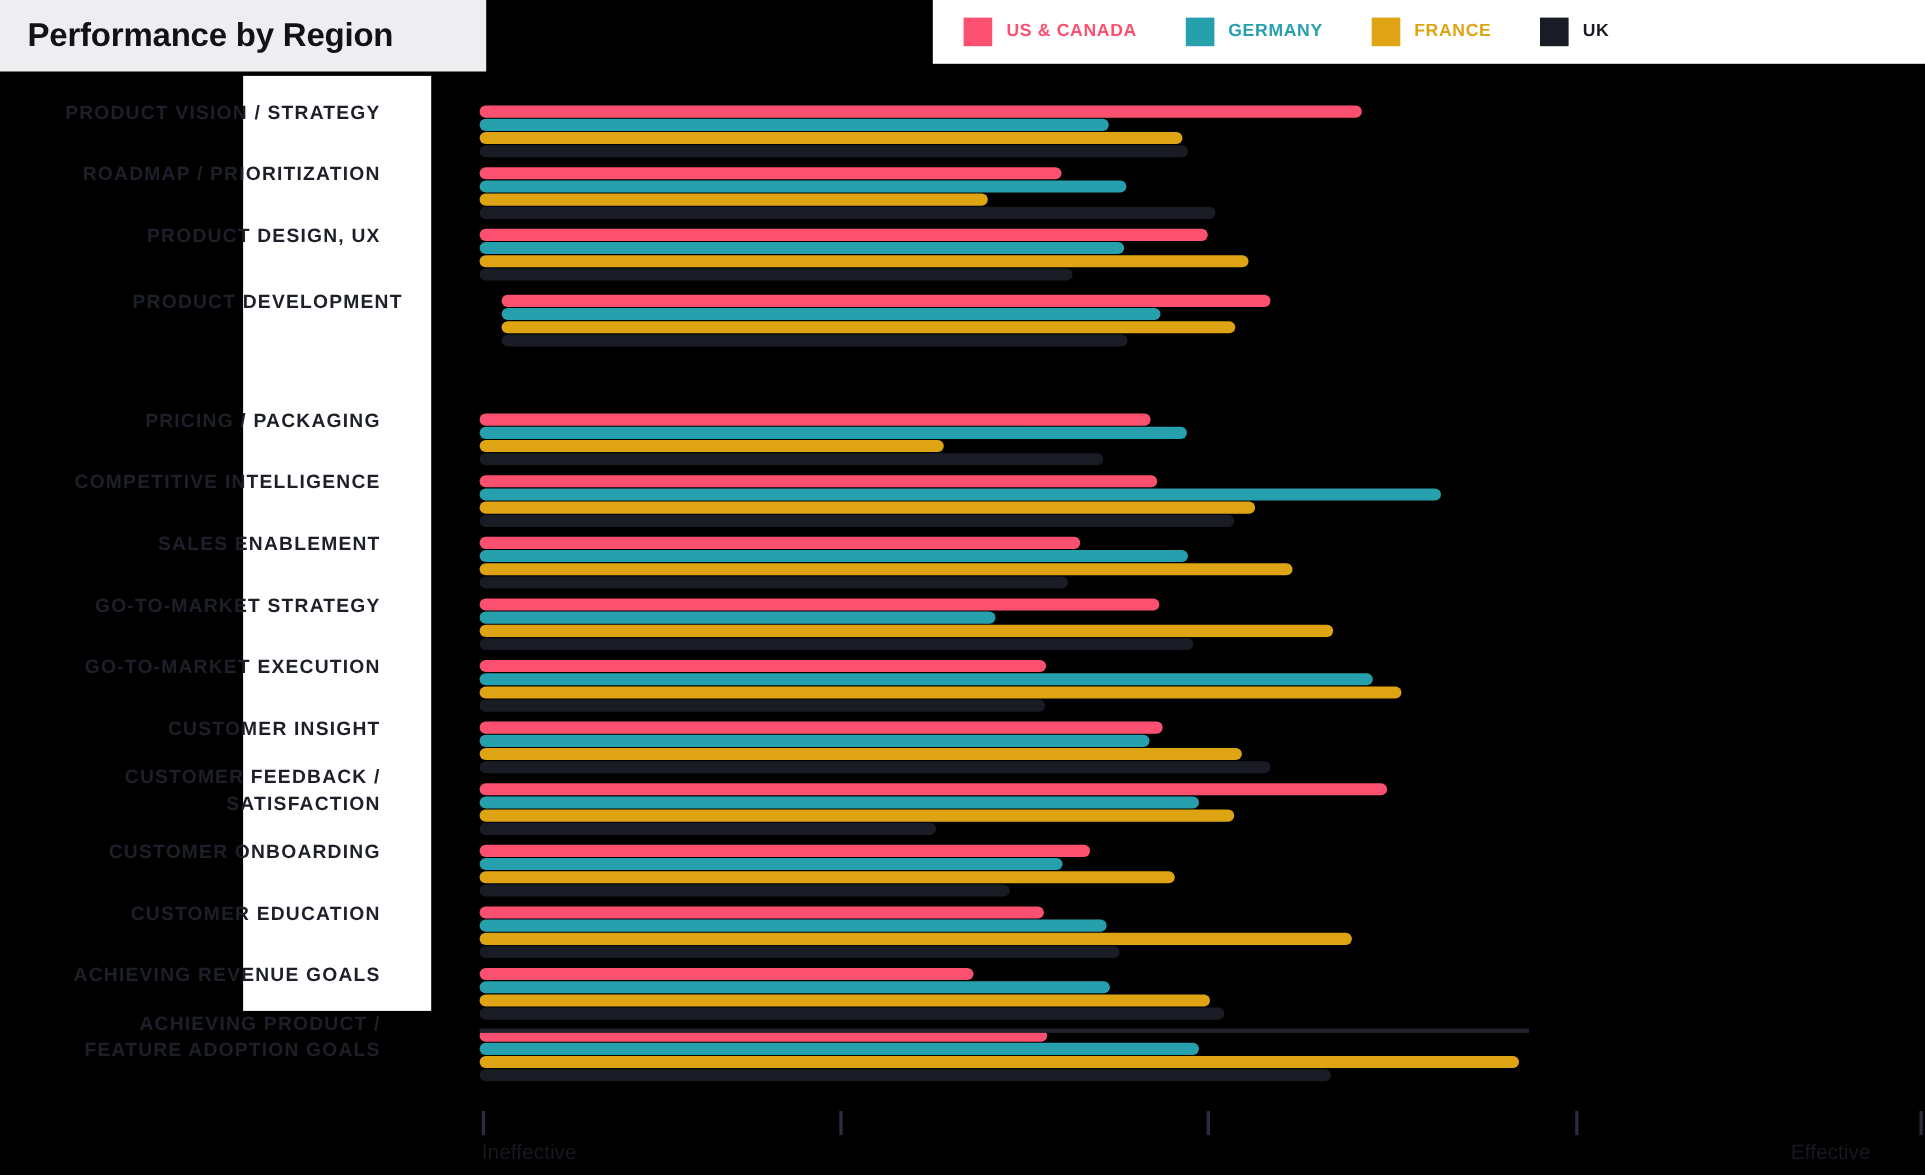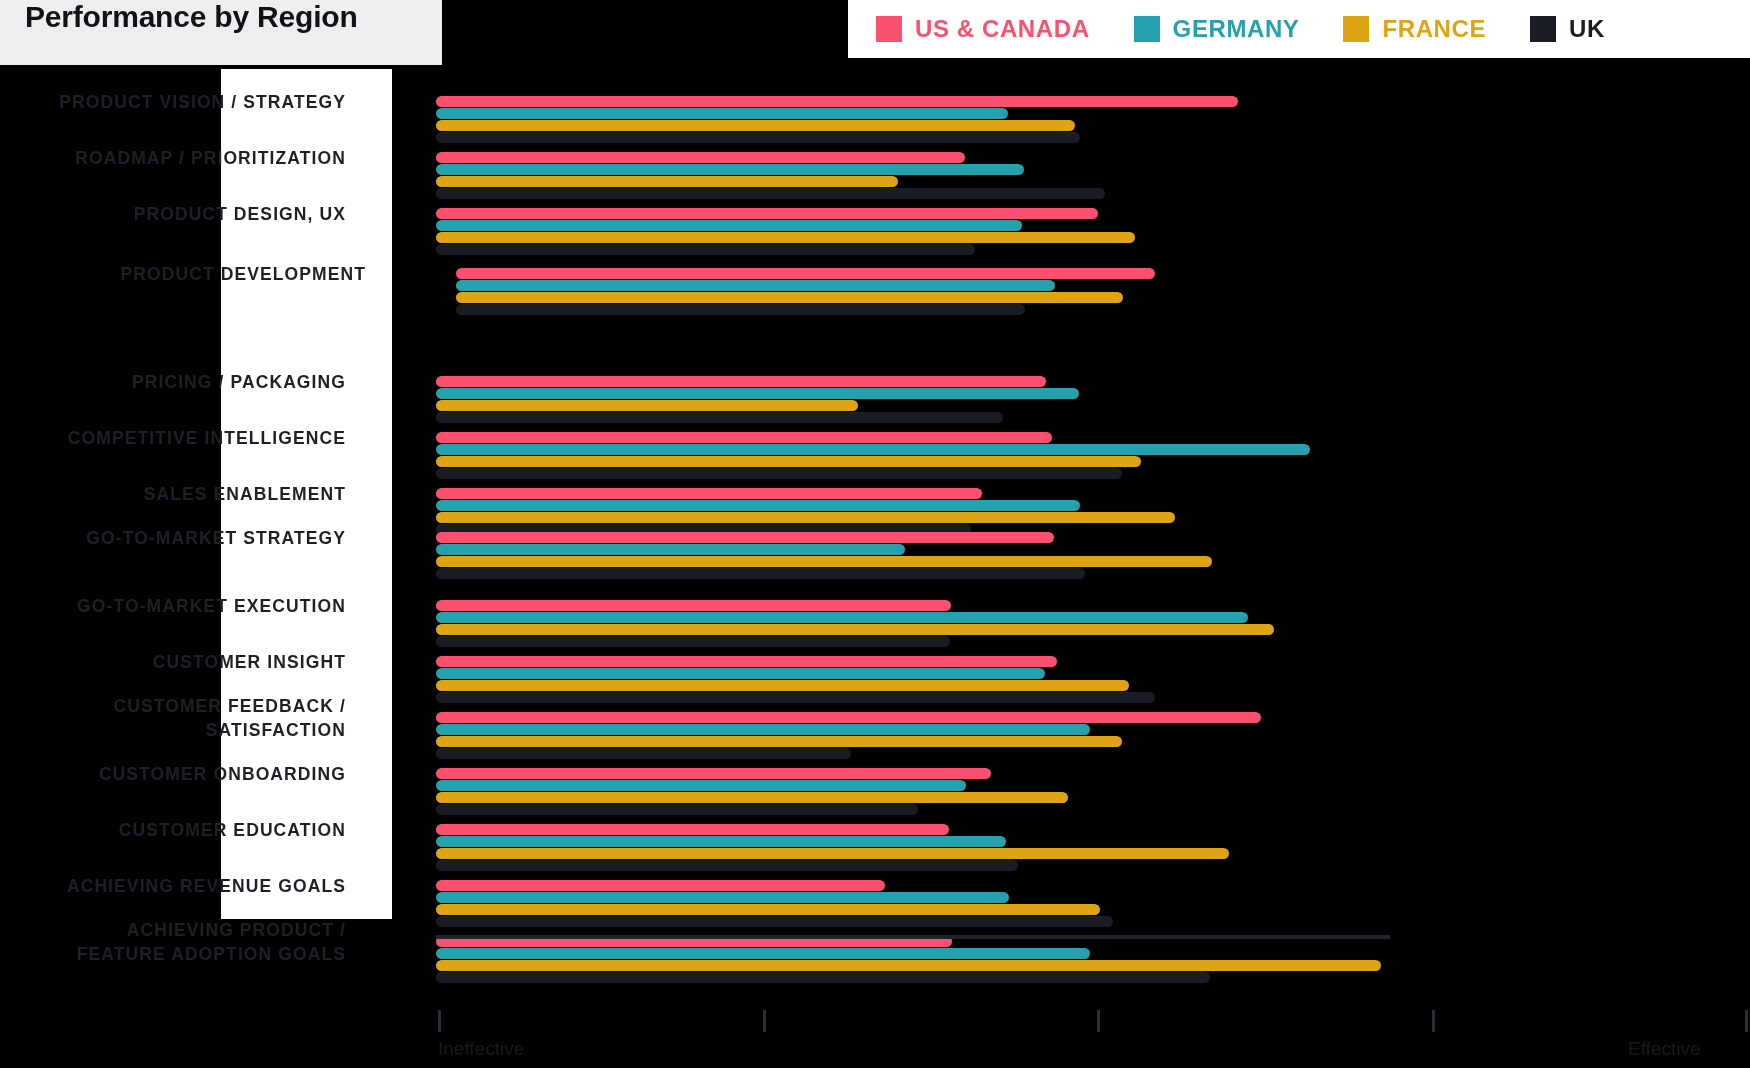--- a/index.html
+++ b/index.html
@@ -26,21 +26,21 @@
 
   
   .title-panel {
     position: absolute;
     left: 0;
     top: 0;
     width: 442px;
     height: 65px;
     background: #eeeef0;
     display: flex;
-    align-items: flex-start;
+    align-items: center;
     padding-left: 25px;
     box-sizing: border-box;
   }
   .title-text {
     font-size: 30px;
     font-weight: 700;
     color: #111116;
     letter-spacing: -0.2px;
     white-space: nowrap;
   }
@@ -62,21 +62,21 @@
     align-items: center;
     margin-right: 44px;
   }
   .legend-swatch {
     width: 26px;
     height: 26px;
     margin-right: 13px;
     flex: 0 0 auto;
   }
   .legend-label {
-    font-size: 24px;
+    font-size: 16px;
     font-weight: 700;
     letter-spacing: 0.6px;
     white-space: nowrap;
   }
 
   
   .label-panel {
     position: absolute;
     left: 221px;
     top: 69px;
@@ -213,21 +213,21 @@
         <div class="bar" style="top: 51px; width: 705.432px; background: rgb(223, 164, 19);"></div>
         <div class="bar" style="top: 63px; width: 686.28px; background: rgb(25, 28, 36);"></div>
       </div>
       <div class="group" style="top: 392px; height: 56px;">
         <div class="cat-label" style="top: 21px;">SALES ENABLEMENT</div>
         <div class="bar" style="top: 27px; width: 545.832px; background: rgb(251, 80, 112);"></div>
         <div class="bar" style="top: 39px; width: 643.72px; background: rgb(39, 160, 174);"></div>
         <div class="bar" style="top: 51px; width: 739.48px; background: rgb(223, 164, 19);"></div>
         <div class="bar" style="top: 63px; width: 535.192px; background: rgb(25, 28, 36);"></div>
       </div>
-      <div class="group" style="top: 436px; height: 56px;">
+      <div class="group" style="top: 448px; height: 56px;">
         <div class="cat-label" style="top: 21px;">GO-TO-MARKET STRATEGY</div>
         <div class="bar" style="top: 27px; width: 618.184px; background: rgb(251, 80, 112);"></div>
         <div class="bar" style="top: 39px; width: 469.224px; background: rgb(39, 160, 174);"></div>
         <div class="bar" style="top: 51px; width: 775.656px; background: rgb(223, 164, 19);"></div>
         <div class="bar" style="top: 63px; width: 649.04px; background: rgb(25, 28, 36);"></div>
       </div>
       <div class="group" style="top: 504px; height: 56px;">
         <div class="cat-label" style="top: 21px;">GO-TO-MARKET EXECUTION</div>
         <div class="bar" style="top: 27px; width: 514.976px; background: rgb(251, 80, 112);"></div>
         <div class="bar" style="top: 39px; width: 811.832px; background: rgb(39, 160, 174);"></div>

